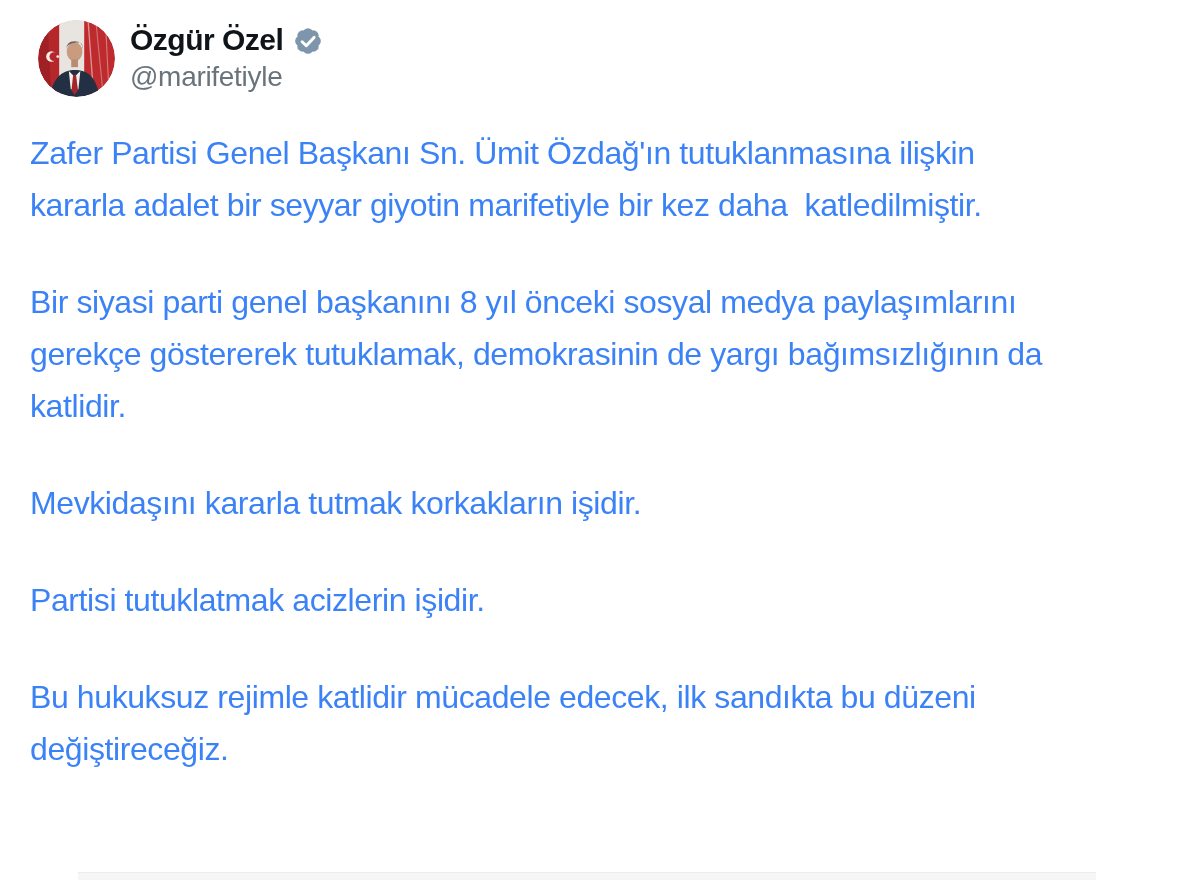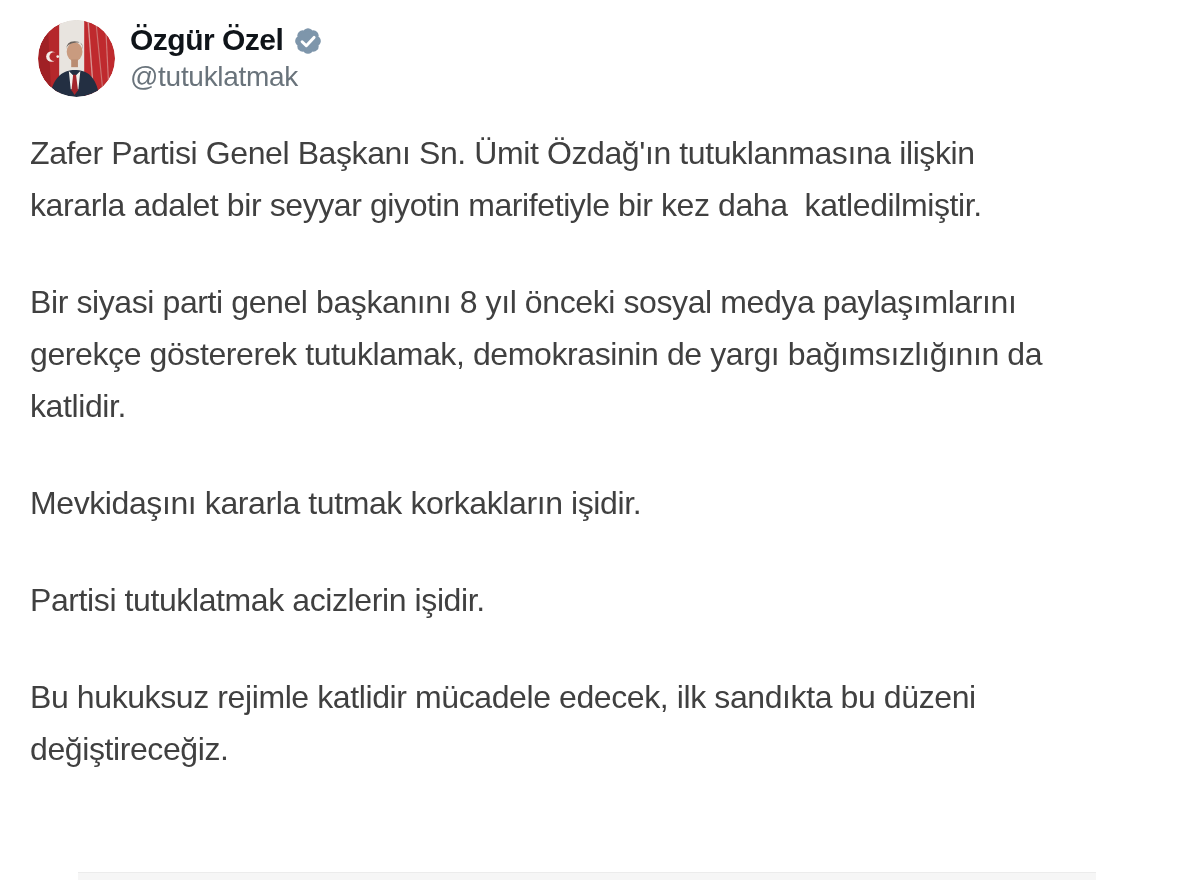--- a/index.html
+++ b/index.html
@@ -27,21 +27,21 @@
   .more-btn{
     position:absolute;left:1146px;top:34px;width:40px;height:20px;
     display:flex;align-items:center;gap:6px;border:none;background:transparent;
     padding:0;cursor:pointer;
   }
   .more-btn .dot{width:7px;height:7px;border-radius:50%;background:#3f4549;}
   
   .body-text{position:absolute;left:30px;top:127px;width:1150px;}
   .body-text p{
     margin:0 0 45px 0;font-size:32px;line-height:52px;letter-spacing:-0.4px;
-    color:#404040;white-space:pre-wrap;
+    color:#3b82f6;white-space:pre-wrap;
   }
   
   .attachment-edge{
     position:absolute;left:78px;right:0;bottom:0;height:7px;
     background:#f6f6f6;border-top:1px solid #ececec;
   }
 </style>
 </head>
 <body>
 
@@ -91,21 +91,21 @@
             <circle cx="18" cy="10" r="5.6"></circle>
           <circle cx="23.7" cy="12.3" r="5.6"></circle>
             <circle cx="12.3" cy="12.3" r="5.6"></circle>
           <circle cx="23.7" cy="23.7" r="5.6"></circle>
             <circle cx="12.3" cy="23.7" r="5.6"></circle>
           <circle cx="18" cy="18" r="10"></circle>
         </g>
         <polyline points="11.8,18.8 16.2,23 24.4,14.2" fill="none" stroke="#ffffff" stroke-width="3.2" stroke-linecap="round" stroke-linejoin="round"></polyline>
       </svg>
     </div>
-    <div class="handle">@tutuklatmak</div>
+    <div class="handle">@marifetiyle</div>
   </div>
 
   <button class="more-btn" aria-label="More">
     <span class="dot"></span>
     <span class="dot"></span>
     <span class="dot"></span>
   </button>
 
   <div class="body-text">
     <p>Zafer Partisi Genel Başkanı Sn. Ümit Özdağ'ın tutuklanmasına ilişkin

